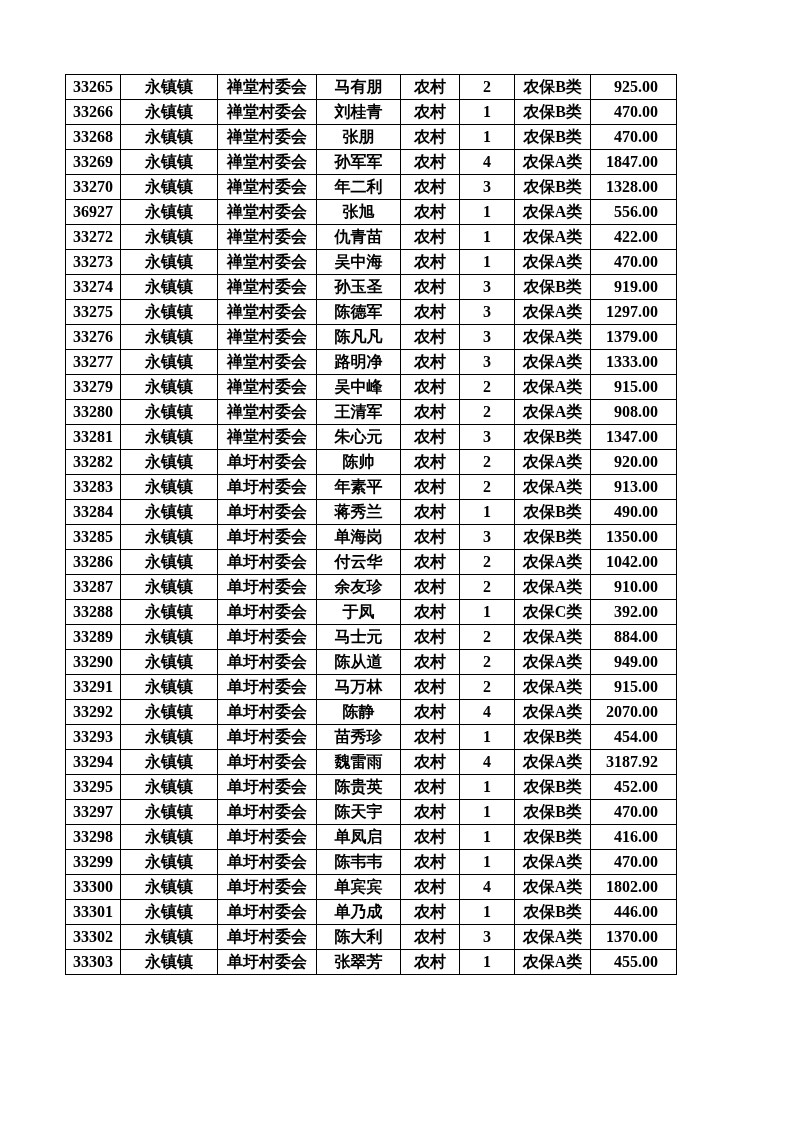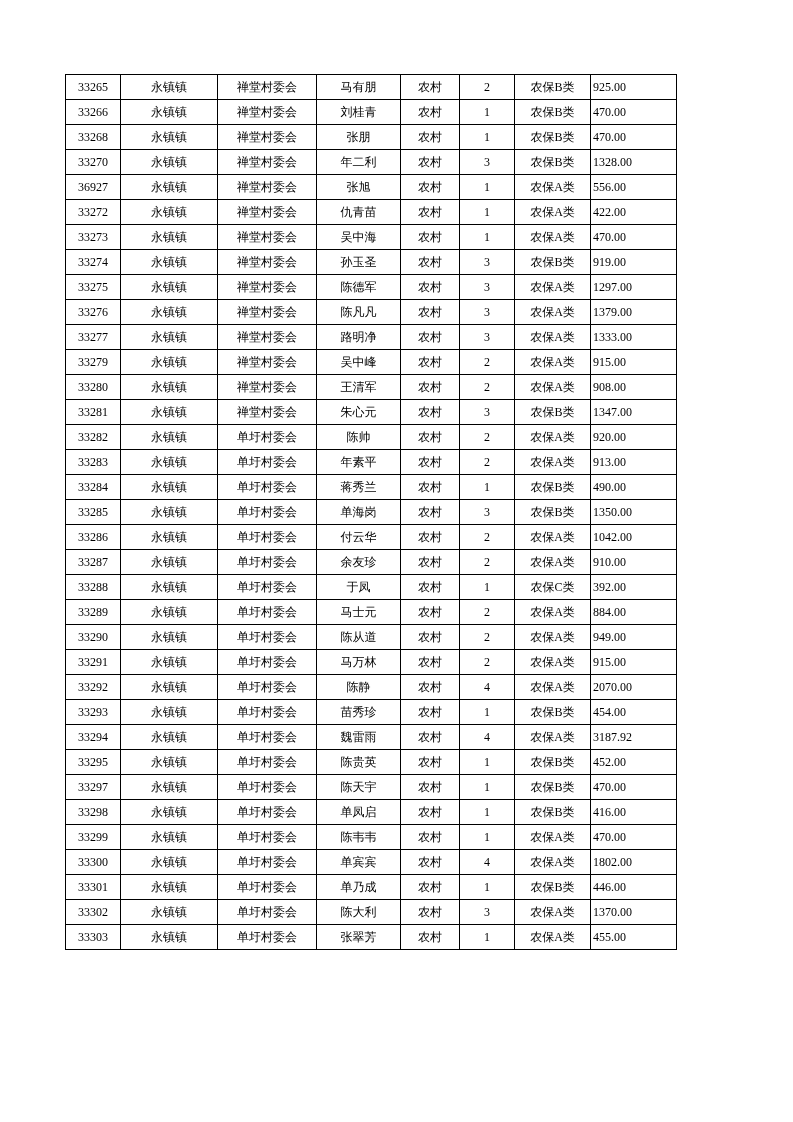--- a/index.html
+++ b/index.html
@@ -16,33 +16,34 @@
     height: 1122px;
     background: #ffffff;
     overflow: hidden;
   }
   table.data-table {
     position: absolute;
     left: 65px;
     top: 74px;
     border-collapse: collapse;
     table-layout: fixed;
-    font-size: 12px;
+    font-size: 16px;
+    font-weight: bold;
   }
   table.data-table td {
     border: 1px solid #000000;
     height: 25px;
     text-align: center;
     vertical-align: middle;
     white-space: nowrap;
     overflow: hidden;
     padding: 0 2px;
   }
   table.data-table td.col-7 {
-    text-align: left;
+    text-align: right;
     padding-right: 18px;
     margin-left: 15px;
   }
   col.c0 { width: 55px; }
   col.c1 { width: 97px; }
   col.c2 { width: 99px; }
   col.c3 { width: 84px; }
   col.c4 { width: 59px; }
   col.c5 { width: 55px; }
   col.c6 { width: 76px; }
@@ -88,20 +89,30 @@
           <td class="col-0">33268</td>
           <td class="col-1">永镇镇</td>
           <td class="col-2">禅堂村委会</td>
           <td class="col-3">张朋</td>
           <td class="col-4">农村</td>
           <td class="col-5">1</td>
           <td class="col-6">农保B类</td>
           <td class="col-7">470.00</td>
         </tr>
         <tr>
+          <td class="col-0">33269</td>
+          <td class="col-1">永镇镇</td>
+          <td class="col-2">禅堂村委会</td>
+          <td class="col-3">孙军军</td>
+          <td class="col-4">农村</td>
+          <td class="col-5">4</td>
+          <td class="col-6">农保A类</td>
+          <td class="col-7">1847.00</td>
+        </tr>
+        <tr>
           <td class="col-0">33270</td>
           <td class="col-1">永镇镇</td>
           <td class="col-2">禅堂村委会</td>
           <td class="col-3">年二利</td>
           <td class="col-4">农村</td>
           <td class="col-5">3</td>
           <td class="col-6">农保B类</td>
           <td class="col-7">1328.00</td>
         </tr>
         <tr>

